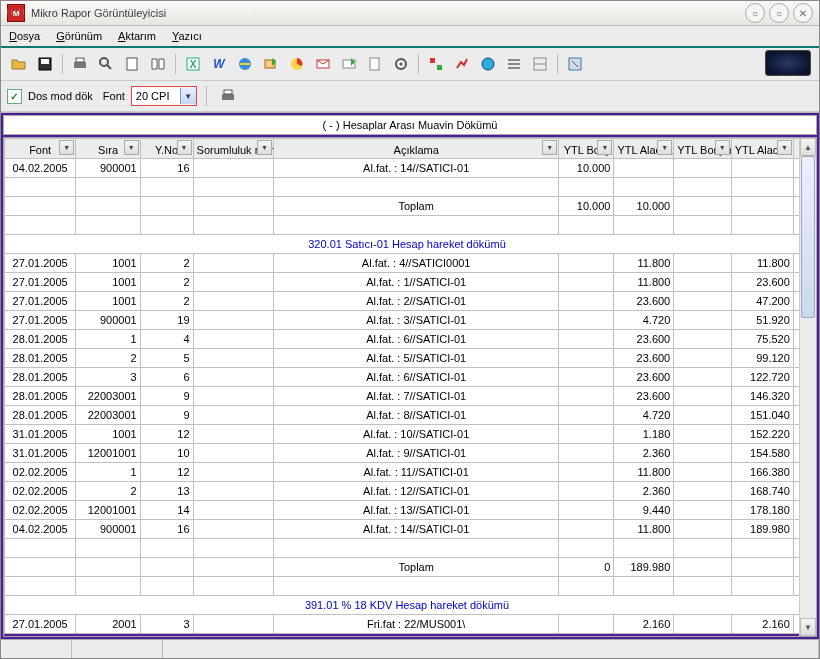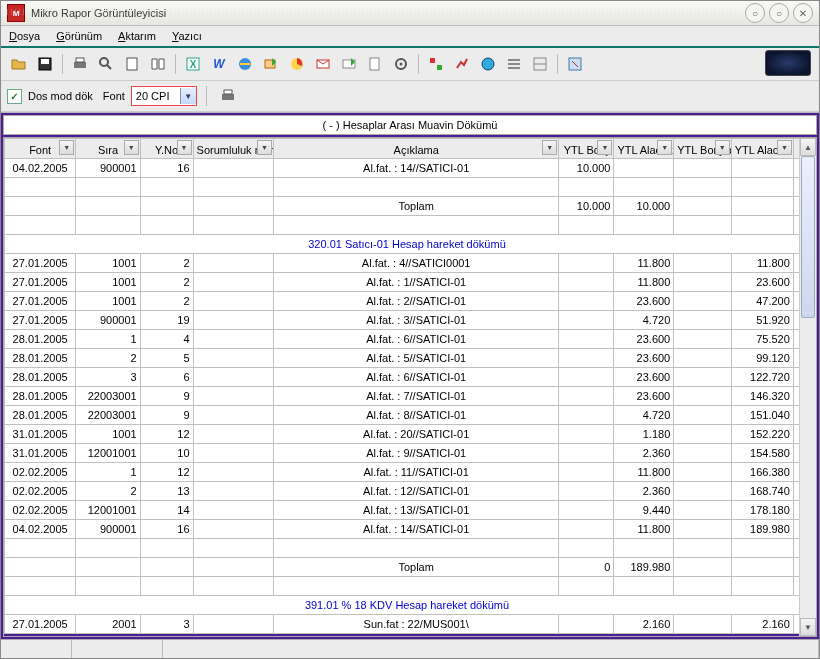--- a/index.html
+++ b/index.html
@@ -397,21 +397,21 @@
               <td class="num">4.720</td>
               <td class="num"></td>
               <td class="num">151.040</td>
               <td class=""></td>
             </tr>
             <tr>
               <td class="lft">31.01.2005</td>
               <td class="num">1001</td>
               <td class="num">12</td>
               <td class="lft"></td>
-              <td class="lft">Al.fat. : 20//SATICI-01</td>
+              <td class="lft">Al.fat. : 10//SATICI-01</td>
               <td class="num"></td>
               <td class="num">1.180</td>
               <td class="num"></td>
               <td class="num">152.220</td>
               <td class=""></td>
             </tr>
             <tr>
               <td class="lft">31.01.2005</td>
               <td class="num">12001001</td>
               <td class="num">10</td>
@@ -508,21 +508,21 @@
               <td></td>
             </tr>
             <tr>
               <td colspan="10" class="lft section">391.01 % 18 KDV Hesap hareket dökümü</td>
             </tr>
             <tr>
               <td class="lft">27.01.2005</td>
               <td class="num">2001</td>
               <td class="num">3</td>
               <td class="lft"></td>
-              <td class="lft">Sun.fat : 22/MUS001\</td>
+              <td class="lft">Fri.fat : 22/MUS001\</td>
               <td class="num"></td>
               <td class="num">2.160</td>
               <td class="num"></td>
               <td class="num">2.160</td>
               <td class=""></td>
             </tr>
           </tbody>
       </table>
       <div class="scrollv">
         <div class="up">▲</div>

